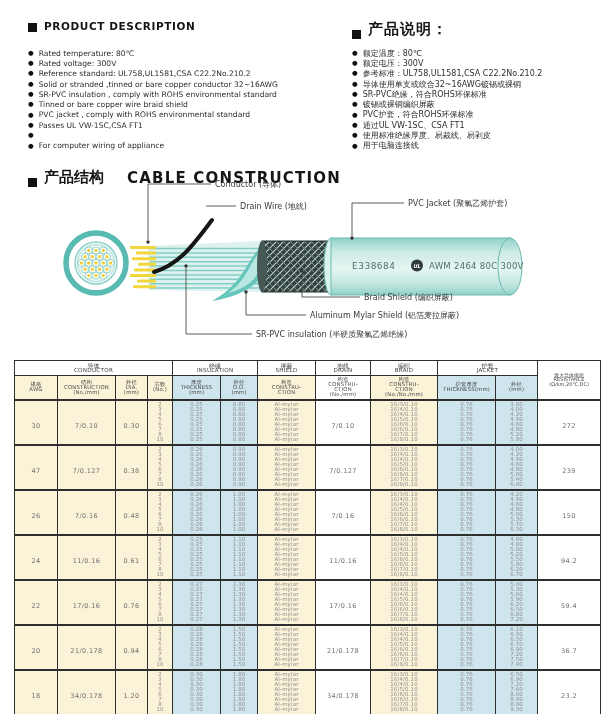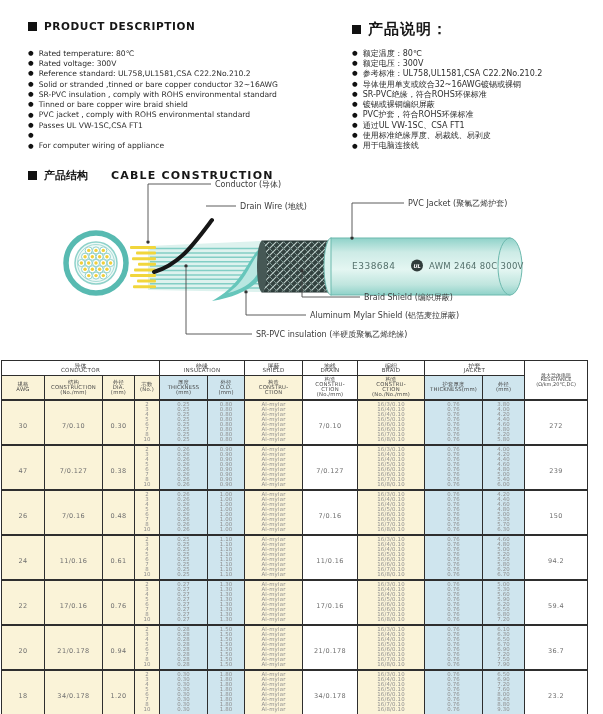--- a/index.html
+++ b/index.html
@@ -1,41 +1,41 @@
 <!DOCTYPE html>
 <html><head>
 <meta charset="utf-8">
 <style>
   html,body{margin:0;padding:0}
   .page{position:relative;width:603px;height:714px;background:#fff;overflow:hidden;
         font-family:"DejaVu Sans",sans-serif;outline:1px solid #dedede}
 
   
-  .sec-title{position:absolute;display:flex;align-items:center;gap:7px;
+  .sec-title{position:absolute;display:flex;align-items:flex-end;gap:7px;
              font-weight:bold;color:#161616;white-space:nowrap}
   .sq{width:9px;height:9px;background:#111;flex:0 0 auto}
   #title-en{left:28px;top:20px;font-size:10.5px;letter-spacing:.6px}
   #title-cn{left:352px;top:20px;font-size:15px;letter-spacing:1px}
-  #title-construction{left:28px;top:168px;font-size:11px}
+  #title-construction{left:28px;top:168px;font-size:15px}
   #title-construction .en{margin-left:16px;letter-spacing:1.2px}
 
   
   .desc-list{position:absolute;list-style:none;margin:0;padding:0;color:#2d2d2d}
   #list-en{left:28px;top:48px;font-size:7.6px}
   #list-cn{left:352px;top:48px;font-size:8px}
   .desc-list li{height:10.3px;display:flex;align-items:center;gap:5px;white-space:nowrap}
   .desc-list .bullet{font-size:6.5px;line-height:1;color:#111}
 
   
   #diagram{position:absolute;left:0;top:175px;pointer-events:none}
   .dlabel{font-size:8px;fill:#3a3a3a}
   .leader{stroke:#4a4a4a;stroke-width:.9;fill:none}
 
   
-  #spec-table{position:absolute;left:1px;top:360px;width:586px;
+  #spec-table{position:absolute;left:14px;top:360px;width:586px;
               border-collapse:collapse;table-layout:fixed}
   #spec-table th,#spec-table td{border:1px solid #2e2e2e;padding:0;text-align:center;
               vertical-align:middle;overflow:hidden;font-weight:normal}
   #spec-table thead tr.grp-row{height:15px}
   #spec-table thead tr.sub-row{height:24px}
   #spec-table tbody tr{height:45px}
   #spec-table tbody td{border-bottom-width:2px}
   #spec-table thead .sub-row th,#spec-table thead .res-h{border-bottom-width:2px}
   .bg-cream{background:#faf3d8}
   .bg-blue{background:#cfe5ee}

